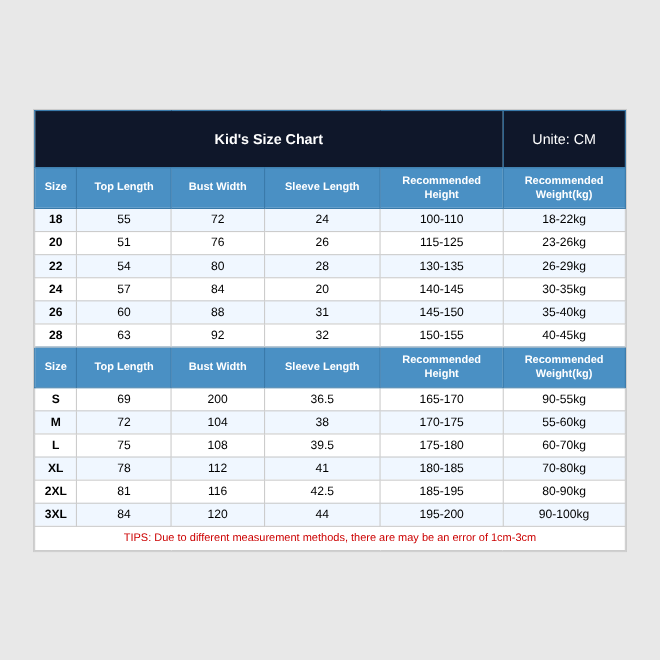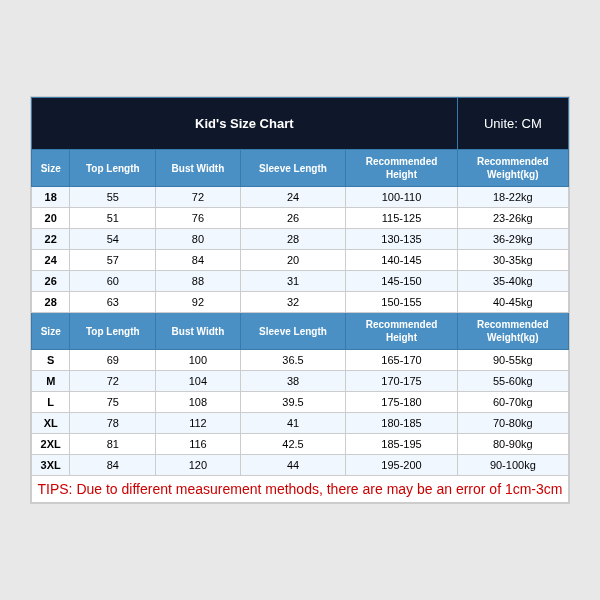--- a/index.html
+++ b/index.html
@@ -55,21 +55,21 @@
       font-size: 11px;
     }
     .data-row:nth-child(odd) td {
       background: #f0f7ff;
     }
     .data-row:nth-child(even) td {
       background: #ffffff;
     }
     .tips-row td {
       color: #cc0000;
-      font-size: 14px;
+      font-size: 10px;
       padding: 5px 4px;
       text-align: center;
       border: 1px solid #ccc;
       background: #fff;
     }
   </style>
 </head>
 <body>
 
 <div class="chart-container">
@@ -105,21 +105,21 @@
       <td>26</td>
       <td>115-125</td>
       <td>23-26kg</td>
     </tr>
     <tr class="data-row">
       <td><b>22</b></td>
       <td>54</td>
       <td>80</td>
       <td>28</td>
       <td>130-135</td>
-      <td>36-29kg</td>
+      <td>26-29kg</td>
     </tr>
     <tr class="data-row">
       <td><b>24</b></td>
       <td>57</td>
       <td>84</td>
       <td>20</td>
       <td>140-145</td>
       <td>30-35kg</td>
     </tr>
     <tr class="data-row">
@@ -145,21 +145,21 @@
       <td class="col-header">Top Length</td>
       <td class="col-header">Bust Width</td>
       <td class="col-header">Sleeve Length</td>
       <td class="col-header">Recommended<br>Height</td>
       <td class="col-header">Recommended<br>Weight(kg)</td>
     </tr>
 
     <tr class="data-row">
       <td><b>S</b></td>
       <td>69</td>
-      <td>100</td>
+      <td>200</td>
       <td>36.5</td>
       <td>165-170</td>
       <td>90-55kg</td>
     </tr>
     <tr class="data-row">
       <td><b>M</b></td>
       <td>72</td>
       <td>104</td>
       <td>38</td>
       <td>170-175</td>

